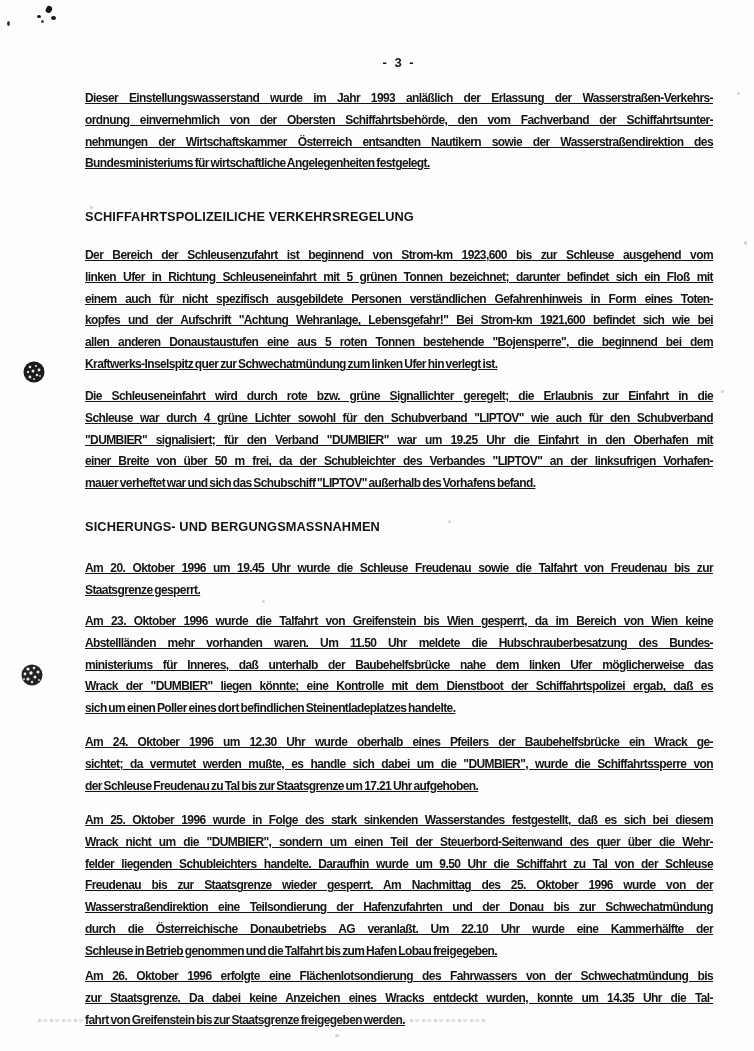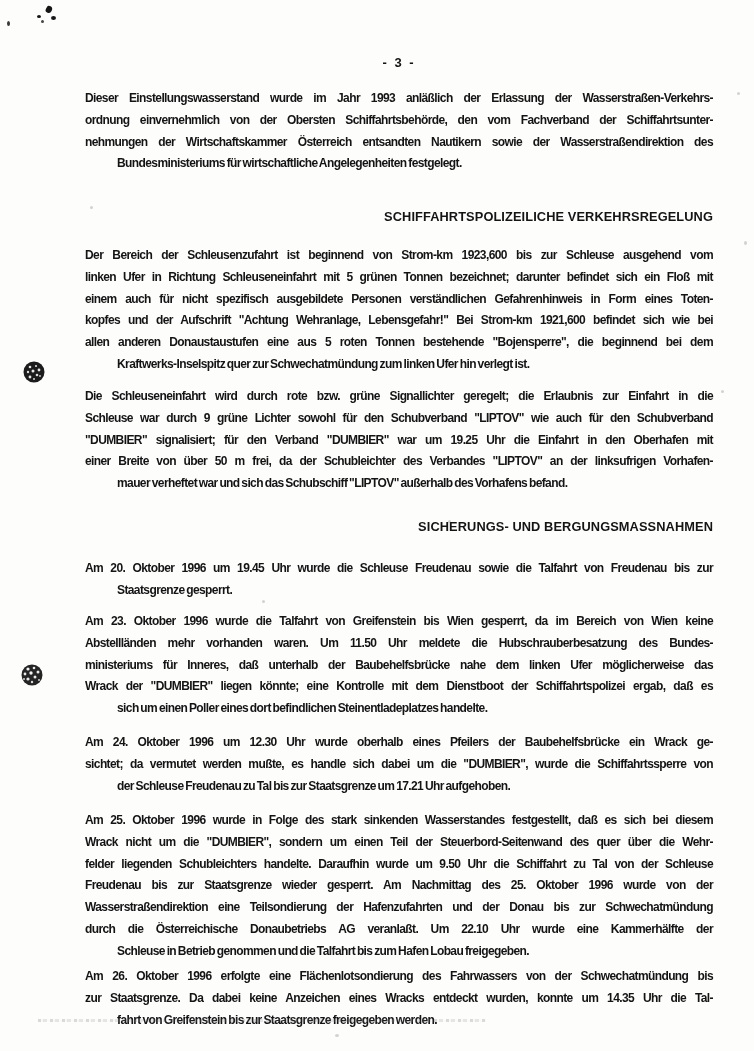--- a/index.html
+++ b/index.html
@@ -7,23 +7,23 @@
     position:relative;width:754px;height:1051px;background:#fdfdfc;
     overflow:hidden;margin:0 auto;
     font-family:"Liberation Sans","DejaVu Sans",sans-serif;
     color:#141414;
   }
   
   .blk{
     position:absolute;left:85px;width:628px;
     font-size:12px;font-weight:700;letter-spacing:-0.6px;word-spacing:-1px;
   }
-  .line{height:21.8px;line-height:21.8px;text-align:justify;text-align-last:justify;}
-  .line.last{text-align-last:left;margin-left:32px;}
-  .heading{text-align:right;font-size:12.8px;letter-spacing:0.1px;word-spacing:0;}
+  .line{height:21.8px;line-height:21.8px;text-align:justify;text-align-last:justify;text-decoration:underline;}
+  .line.last{text-align-last:left;}
+  .heading{text-align:left;font-size:12.8px;letter-spacing:0.1px;word-spacing:0;}
   .page-number{text-align:center;font-size:13px;letter-spacing:2px;word-spacing:0;}
   .blk0{top:55px}
   .blk1{top:88px}
   .blk2{top:209px}
   .blk3{top:245px}
   .blk4{top:386px}
   .blk5{top:519px}
   .blk6{top:558px}
   .blk7{top:611px}
   .blk8{top:732px}
@@ -70,21 +70,21 @@
       <div class="blk blk3 paragraph">
         <div class="line">Der Bereich der Schleusenzufahrt ist beginnend von Strom-km 1923,600 bis zur Schleuse ausgehend vom</div>
         <div class="line">linken Ufer in Richtung Schleuseneinfahrt mit 5 grünen Tonnen bezeichnet; darunter befindet sich ein Floß mit</div>
         <div class="line">einem auch für nicht spezifisch ausgebildete Personen verständlichen Gefahrenhinweis in Form eines Toten-</div>
         <div class="line">kopfes und der Aufschrift "Achtung Wehranlage, Lebensgefahr!" Bei Strom-km 1921,600 befindet sich wie bei</div>
         <div class="line">allen anderen Donaustaustufen eine aus 5 roten Tonnen bestehende "Bojensperre", die beginnend bei dem</div>
         <div class="line last">Kraftwerks-Inselspitz quer zur Schwechatmündung zum linken Ufer hin verlegt ist.</div>
       </div>
       <div class="blk blk4 paragraph">
         <div class="line">Die Schleuseneinfahrt wird durch rote bzw. grüne Signallichter geregelt; die Erlaubnis zur Einfahrt in die</div>
-        <div class="line">Schleuse war durch 9 grüne Lichter sowohl für den Schubverband "LIPTOV" wie auch für den Schubverband</div>
+        <div class="line">Schleuse war durch 4 grüne Lichter sowohl für den Schubverband "LIPTOV" wie auch für den Schubverband</div>
         <div class="line">"DUMBIER" signalisiert; für den Verband "DUMBIER" war um 19.25 Uhr die Einfahrt in den Oberhafen mit</div>
         <div class="line">einer Breite von über 50 m frei, da der Schubleichter des Verbandes "LIPTOV" an der linksufrigen Vorhafen-</div>
         <div class="line last">mauer verheftet war und sich das Schubschiff "LIPTOV" außerhalb des Vorhafens befand.</div>
       </div>
       <div class="blk blk5 heading">SICHERUNGS- UND BERGUNGSMASSNAHMEN</div>
       <div class="blk blk6 paragraph">
         <div class="line">Am 20. Oktober 1996 um 19.45 Uhr wurde die Schleuse Freudenau sowie die Talfahrt von Freudenau bis zur</div>
         <div class="line last">Staatsgrenze gesperrt.</div>
       </div>
       <div class="blk blk7 paragraph">

